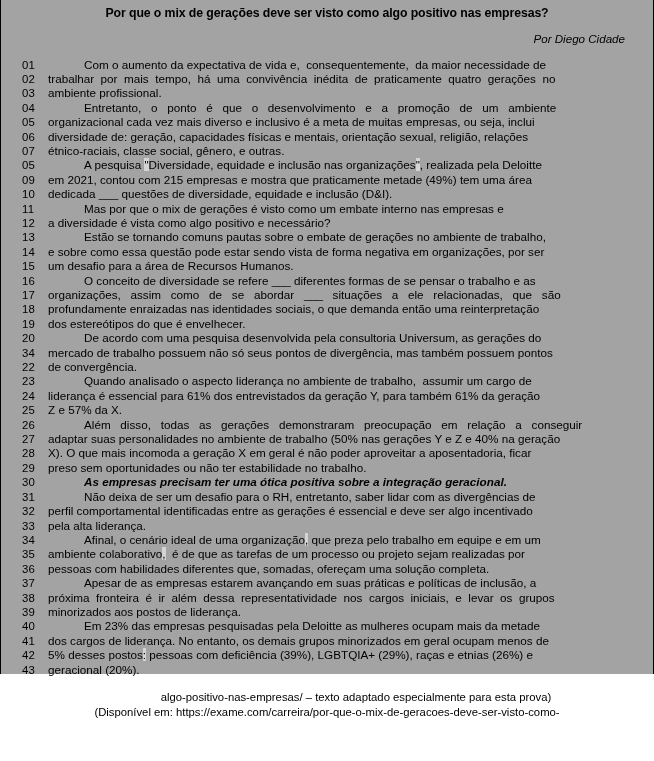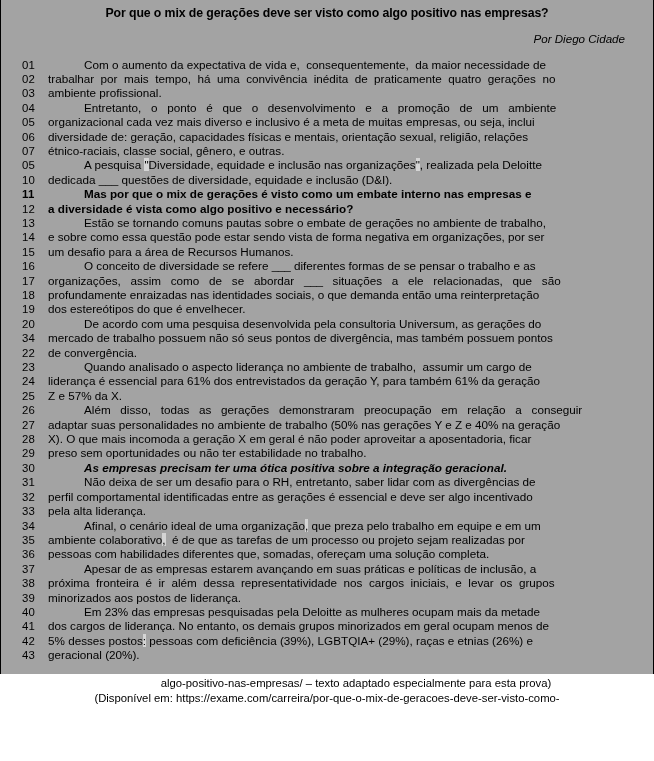--- a/index.html
+++ b/index.html
@@ -78,21 +78,21 @@
     position: relative;
     padding-right: 15px;
     overflow: visible;
   }
 
   .indent {
     display: inline-block;
     width: 36px;
   }
 
-  .bold   { font-weight: bold; }
+  .bold   { font-weight: normal; }
   .bolditalic { font-weight: bold; font-style: italic; }
 
   .hl {
     background: #d4d4d4;
   }
 
   .blank {
     letter-spacing: -0.2px;
   }
 
@@ -155,20 +155,24 @@
     <div class="text-line">
       <span class="line-no">07</span>
       <span class="line-text">étnico-raciais, classe social, gênero, e outras.</span>
     </div>
 
     <div class="text-line">
       <span class="line-no">05</span>
       <span class="line-text"><span class="indent"></span>A pesquisa <span class="hl">"</span>Diversidade, equidade e inclusão nas organizações<span class="hl">"</span>, realizada pela Deloitte</span>
     </div>
 
+    <div class="text-line">
+      <span class="line-no">09</span>
+      <span class="line-text">em 2021, contou com 215 empresas e mostra que praticamente metade (49%) tem uma área</span>
+    </div>
 
     <div class="text-line">
       <span class="line-no">10</span>
       <span class="line-text">dedicada ___ questões de diversidade, equidade e inclusão (D&amp;I).</span>
     </div>
 
     <div class="text-line">
       <span class="line-no bold">11</span>
       <span class="line-text bold"><span class="indent"></span>Mas por que o mix de gerações é visto como um embate interno nas empresas e</span>
     </div>

